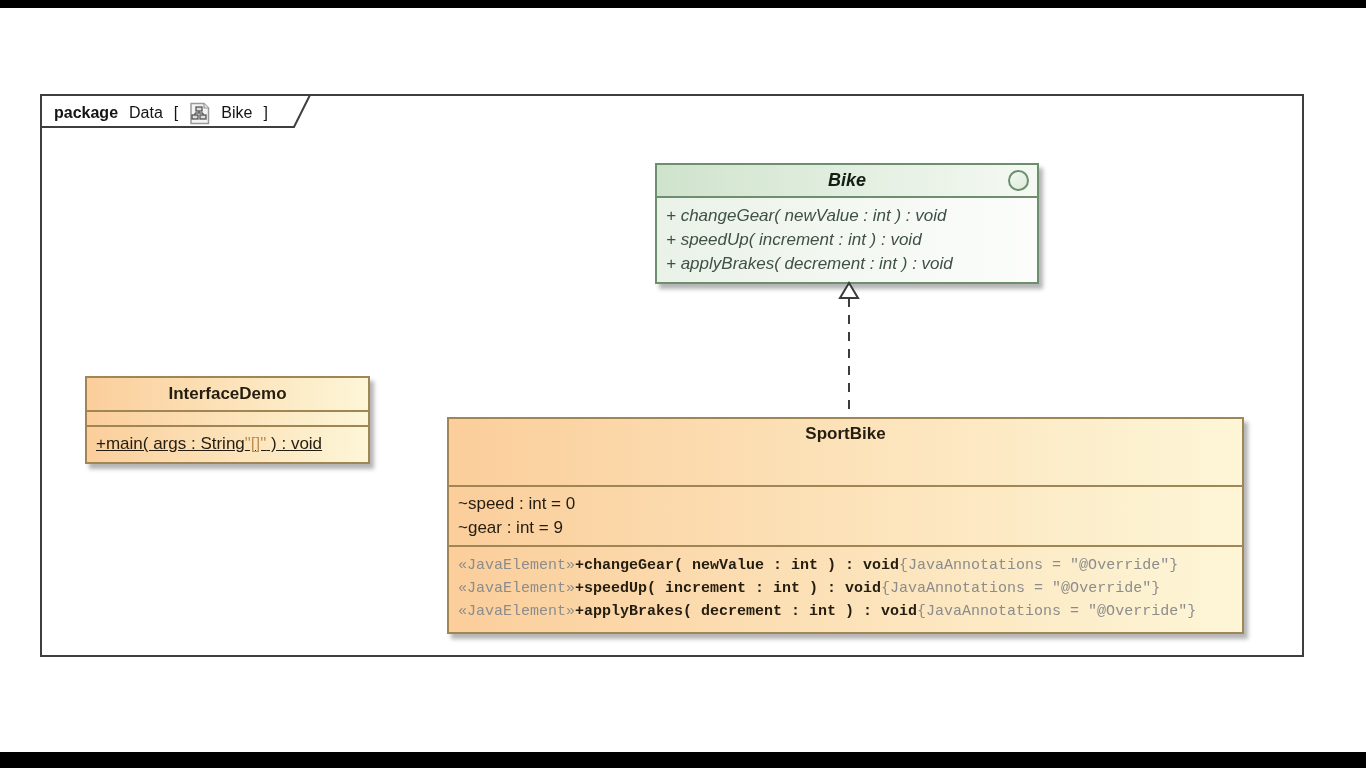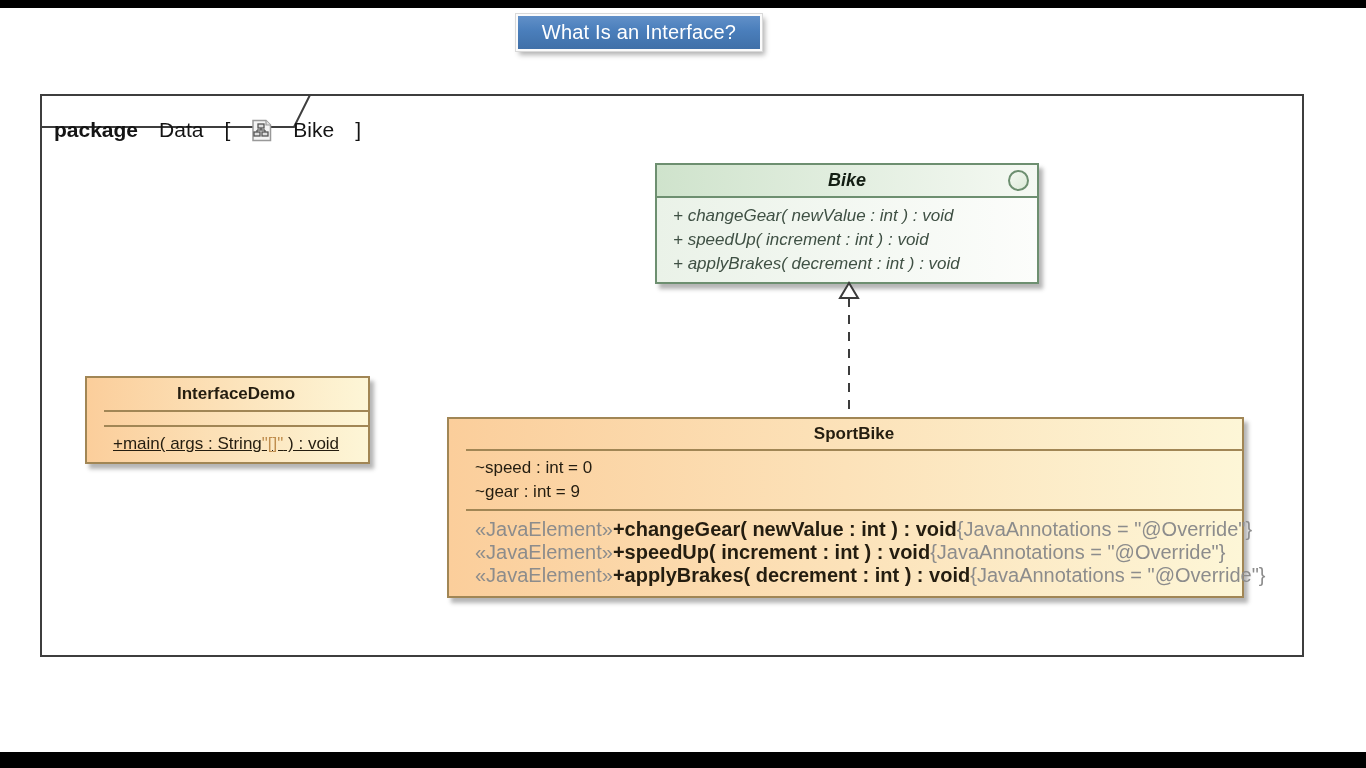--- a/index.html
+++ b/index.html
@@ -24,23 +24,23 @@
     color:#ffffff; font-size:20px; letter-spacing:0.2px;
   }
 
   
   .frame {
     position:absolute; left:40px; top:94px; width:1264px; height:563px;
     border:2px solid #3e3e3e; background:#ffffff;
   }
   .frame-tab-svg { position:absolute; left:-2px; top:-2px; }
   .frame-tab-content {
-    position:absolute; left:12px; top:20px; height:28px;
-    display:flex; align-items:center; gap:21px;
-    font-size:21px; color:#141414; white-space:nowrap;
+    position:absolute; left:12px; top:3px; height:28px;
+    display:flex; align-items:center; gap:11px;
+    font-size:16px; color:#141414; white-space:nowrap;
   }
   .kw { font-weight:bold; }
 
   
   .classbox {
     position:absolute;
     border:2px solid;
     box-shadow:4px 5px 4px rgba(90,90,90,0.45);
   }
   .classbox .hd {
@@ -57,58 +57,55 @@
     font-style:italic; font-size:18px; color:#14200f;
     color:#141f14;
   }
   .green .cmp { border-top-color:#6d8f70; }
   .lollipop {
     position:absolute; right:8px; top:5px; width:21px; height:21px;
     border:2px solid #6d8f70; border-radius:50%;
     background:linear-gradient(135deg,#f4f9f2 0%,#dcead8 100%);
   }
   .green .body {
-    padding:6px 16px; font-style:italic; font-size:17px;
+    padding:6px 9px; font-style:italic; font-size:17px;
     line-height:24px; color:#3f5044;
   }
 
   
-  .orange { border-color:#a18655; background:linear-gradient(90deg,#fbce9b 0%,#fdf6d7 100%);padding-left:17px; }
+  .orange { border-color:#a18655; background:linear-gradient(90deg,#fbce9b 0%,#fdf6d7 100%); }
   .orange .hd { font-size:17px; color:#241d10; }
   .orange .cmp { border-top-color:#a18655; }
 
   #interfacedemo { left:85px; top:374px; width:285px; }
   #interfacedemo .hd { height:32px; }
   #interfacedemo .empty { height:15px; }
   #interfacedemo .ops { padding:7px 9px 8px 9px; font-size:17px; color:#241d10; }
   .ustatic { text-decoration:underline; }
   .arr-quotes { color:#c08e4e; }
 
   #sportbike { left:469px; top:415px; width:797px; }
   #sportbike .hd { height:30px; }
-  #sportbike .attrs { padding:5px 9px; font-size:17px; line-height:24px; color:#241d10; }
-  #sportbike .ops { padding:7px 9px 9px 9px; font-size:20px; line-height:23px; }
+  #sportbike .attrs { padding:5px 9px; font-size:17px; line-height:24px; color:#241d10;margin-top:36px; }
+  #sportbike .ops { padding:7px 9px 9px 9px; font-size:15px; line-height:23px;font-family:Liberation Mono, monospace; }
   .stereo, .annot { color:#8c8c8c; }
   .sig { color:#241d10; font-weight:bold; }
 
   #bike { left:655px; top:163px; width:384px; }
 
   .arrow-svg { position:absolute; left:828px; top:281px; }
 </style>
 </head>
 <body>
 
 <div id="stage">
 
   <div class="bar top"></div>
   <div class="bar bottom"></div>
 
-  <div class="banner">
-    <span>What Is an Interface?</span>
-  </div>
 
   <div class="frame">
 
     <svg class="frame-tab-svg" width="272" height="35">
       <polygon points="1,1 270,1 254,33 1,33" fill="#ffffff" stroke="#3e3e3e" stroke-width="2"></polygon>
     </svg>
 
     <div class="frame-tab-content">
       <span class="kw">package</span>
       <span>Data</span>

